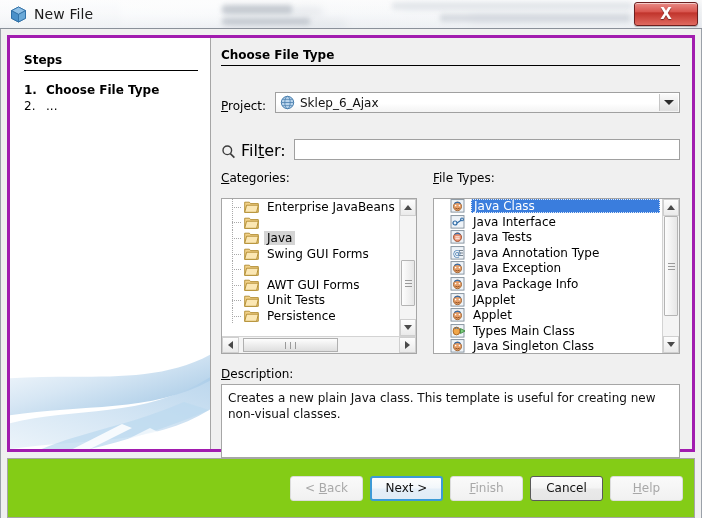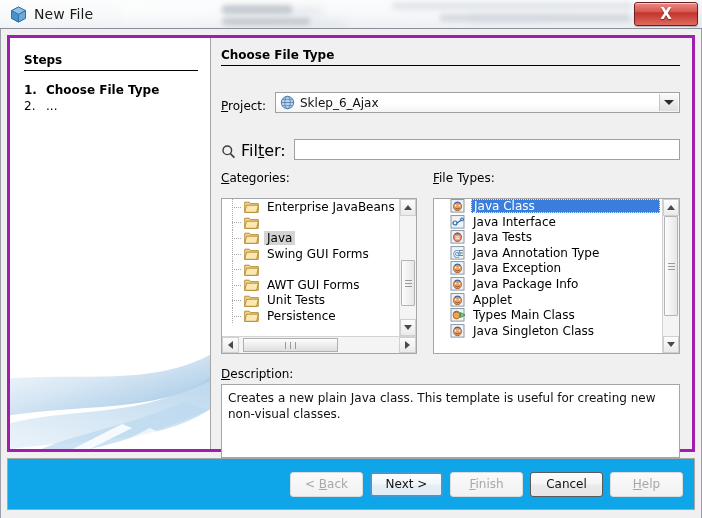--- a/index.html
+++ b/index.html
@@ -312,22 +312,22 @@
   #desc-box {
     border: 1px solid #a6a6a6; background: #fff;
     height: 74px;
     padding: 5px 6px;
     font-size: 12px; line-height: 16px; color: #111;
   }
 
   
   #button-bar {
     flex: 0 0 auto;
-    height: 52px;
-    background: #0ea5e9;
+    height: 60px;
+    background: #84cc16;
     border-top: 1px solid #d8d8d8;
     margin: 6px 6px 0 6px;
     border: 1px solid #a6a6a6;
     display: flex; align-items: center; justify-content: flex-end;
     padding-right: 11px;
     gap: 7px;
   }
   .btn {
     min-width: 73px; height: 25px;
     padding: 0 10px;
@@ -634,20 +634,31 @@
                     </div>
                     <div class="ft-item">
                       <span class="ft-ico"><svg width="16" height="14" viewBox="0 0 16 14">
                           <rect x="1" y="0.6" width="13" height="12.5" fill="#eef3f8" stroke="#7f8c99" stroke-width="0.9"></rect>
                           <ellipse cx="7.5" cy="7.4" rx="4" ry="4.3" fill="#e8a06a" stroke="#9d5f28" stroke-width="0.9"></ellipse>
                           <path d="M4.4 4.5 q3.1 -2.1 6.2 0" fill="none" stroke="#3a6ea8" stroke-width="1.2"></path>
                           <circle cx="5.6" cy="6.6" r="0.8" fill="#ffffff"></circle>
                           <circle cx="9.4" cy="6.6" r="0.8" fill="#ffffff"></circle>
                           <path d="M5.3 9.2 q2.2 1.5 4.4 0" fill="none" stroke="#8a4a1c" stroke-width="0.9"></path>
                         </svg></span>
+                      <span class="ft-label">JApplet</span>
+                    </div>
+                    <div class="ft-item">
+                      <span class="ft-ico"><svg width="16" height="14" viewBox="0 0 16 14">
+                          <rect x="1" y="0.6" width="13" height="12.5" fill="#eef3f8" stroke="#7f8c99" stroke-width="0.9"></rect>
+                          <ellipse cx="7.5" cy="7.4" rx="4" ry="4.3" fill="#e8a06a" stroke="#9d5f28" stroke-width="0.9"></ellipse>
+                          <path d="M4.4 4.5 q3.1 -2.1 6.2 0" fill="none" stroke="#3a6ea8" stroke-width="1.2"></path>
+                          <circle cx="5.6" cy="6.6" r="0.8" fill="#ffffff"></circle>
+                          <circle cx="9.4" cy="6.6" r="0.8" fill="#ffffff"></circle>
+                          <path d="M5.3 9.2 q2.2 1.5 4.4 0" fill="none" stroke="#8a4a1c" stroke-width="0.9"></path>
+                        </svg></span>
                       <span class="ft-label">Applet</span>
                     </div>
                     <div class="ft-item">
                       <span class="ft-ico"><svg width="16" height="14" viewBox="0 0 16 14">
                           <rect x="1" y="0.6" width="13" height="12.5" fill="#eef3f8" stroke="#7f8c99" stroke-width="0.9"></rect>
                           <ellipse cx="6.5" cy="7" rx="3.4" ry="3.9" fill="#f0a64a" stroke="#a8621c" stroke-width="0.9"></ellipse>
                           <path d="M4.6 4.6 q1.9 -1.6 3.8 0" fill="none" stroke="#3a6ea8" stroke-width="1"></path>
                           <polygon points="10.5,4.5 15,7 10.5,9.5" fill="#7ed07e" stroke="#2e7d32" stroke-width="0.8"></polygon>
                         </svg></span>
                       <span class="ft-label">Types Main Class</span>

